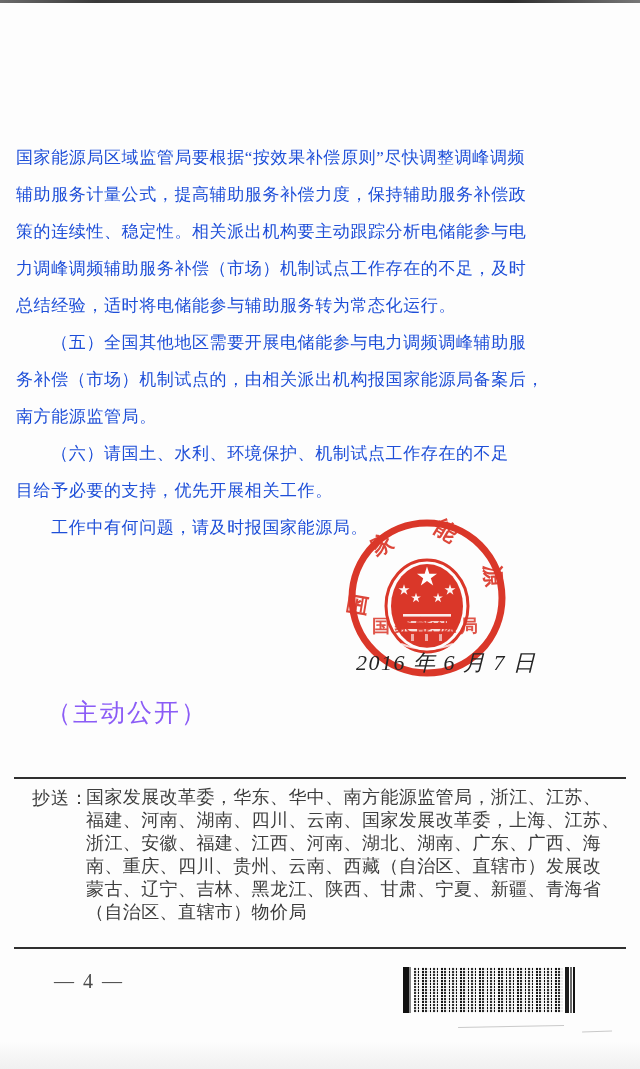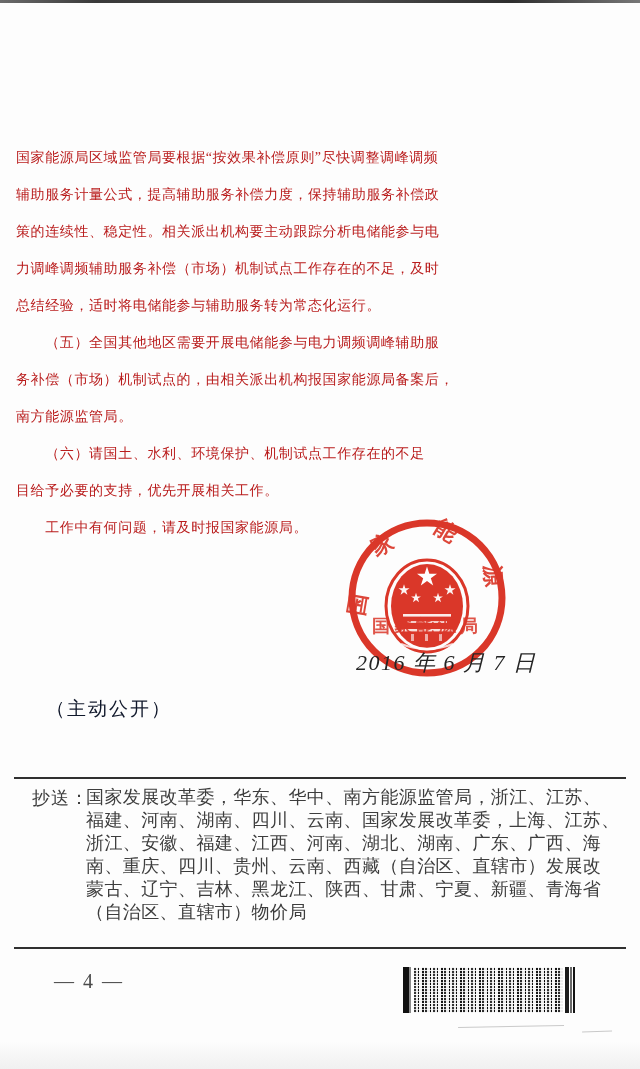--- a/index.html
+++ b/index.html
@@ -12,33 +12,33 @@
     position:absolute;left:0;top:0;width:640px;height:3px;
     background:linear-gradient(90deg,#6b6b6b,#3a3a3a 15%,#4a4a4a 55%,#2f2f2f 80%,#777);
   }
   .bottom-shade{
     position:absolute;left:0;bottom:0;width:640px;height:28px;
     background:linear-gradient(#ffffff00,#f0f0f0);
   }
   
   .body-text{
     position:absolute;left:16px;top:139px;width:612px;
-    font-size:14px;line-height:37px;letter-spacing:.6px;
-    color:#b91c1c;
+    font-size:17px;line-height:37px;letter-spacing:.6px;
+    color:#1d4ed8;
   }
   .body-text .t-line{white-space:nowrap;}
   
   .seal{position:absolute;left:337px;top:508px;width:180px;height:180px;opacity:.93;}
   .date{
     position:absolute;left:356px;top:648px;
     font-size:22px;letter-spacing:1.5px;color:#242424;white-space:nowrap;font-style:italic;
   }
   .disclosure{
     position:absolute;left:46px;top:696px;
-    font-size:19px;letter-spacing:2px;color:#0f172a;white-space:nowrap;
+    font-size:25px;letter-spacing:2px;color:#8b5cf6;white-space:nowrap;
   }
   
   .rule{position:absolute;left:14px;width:612px;height:2px;background:#303030;}
   .rule-top{top:777px;}
   .rule-bottom{top:947px;}
   .cc-label{
     position:absolute;left:32px;top:786px;
     font-size:18px;color:#3d3d3d;letter-spacing:1px;white-space:nowrap;font-family:Liberation Serif, serif;
   }
   .cc-lines{

